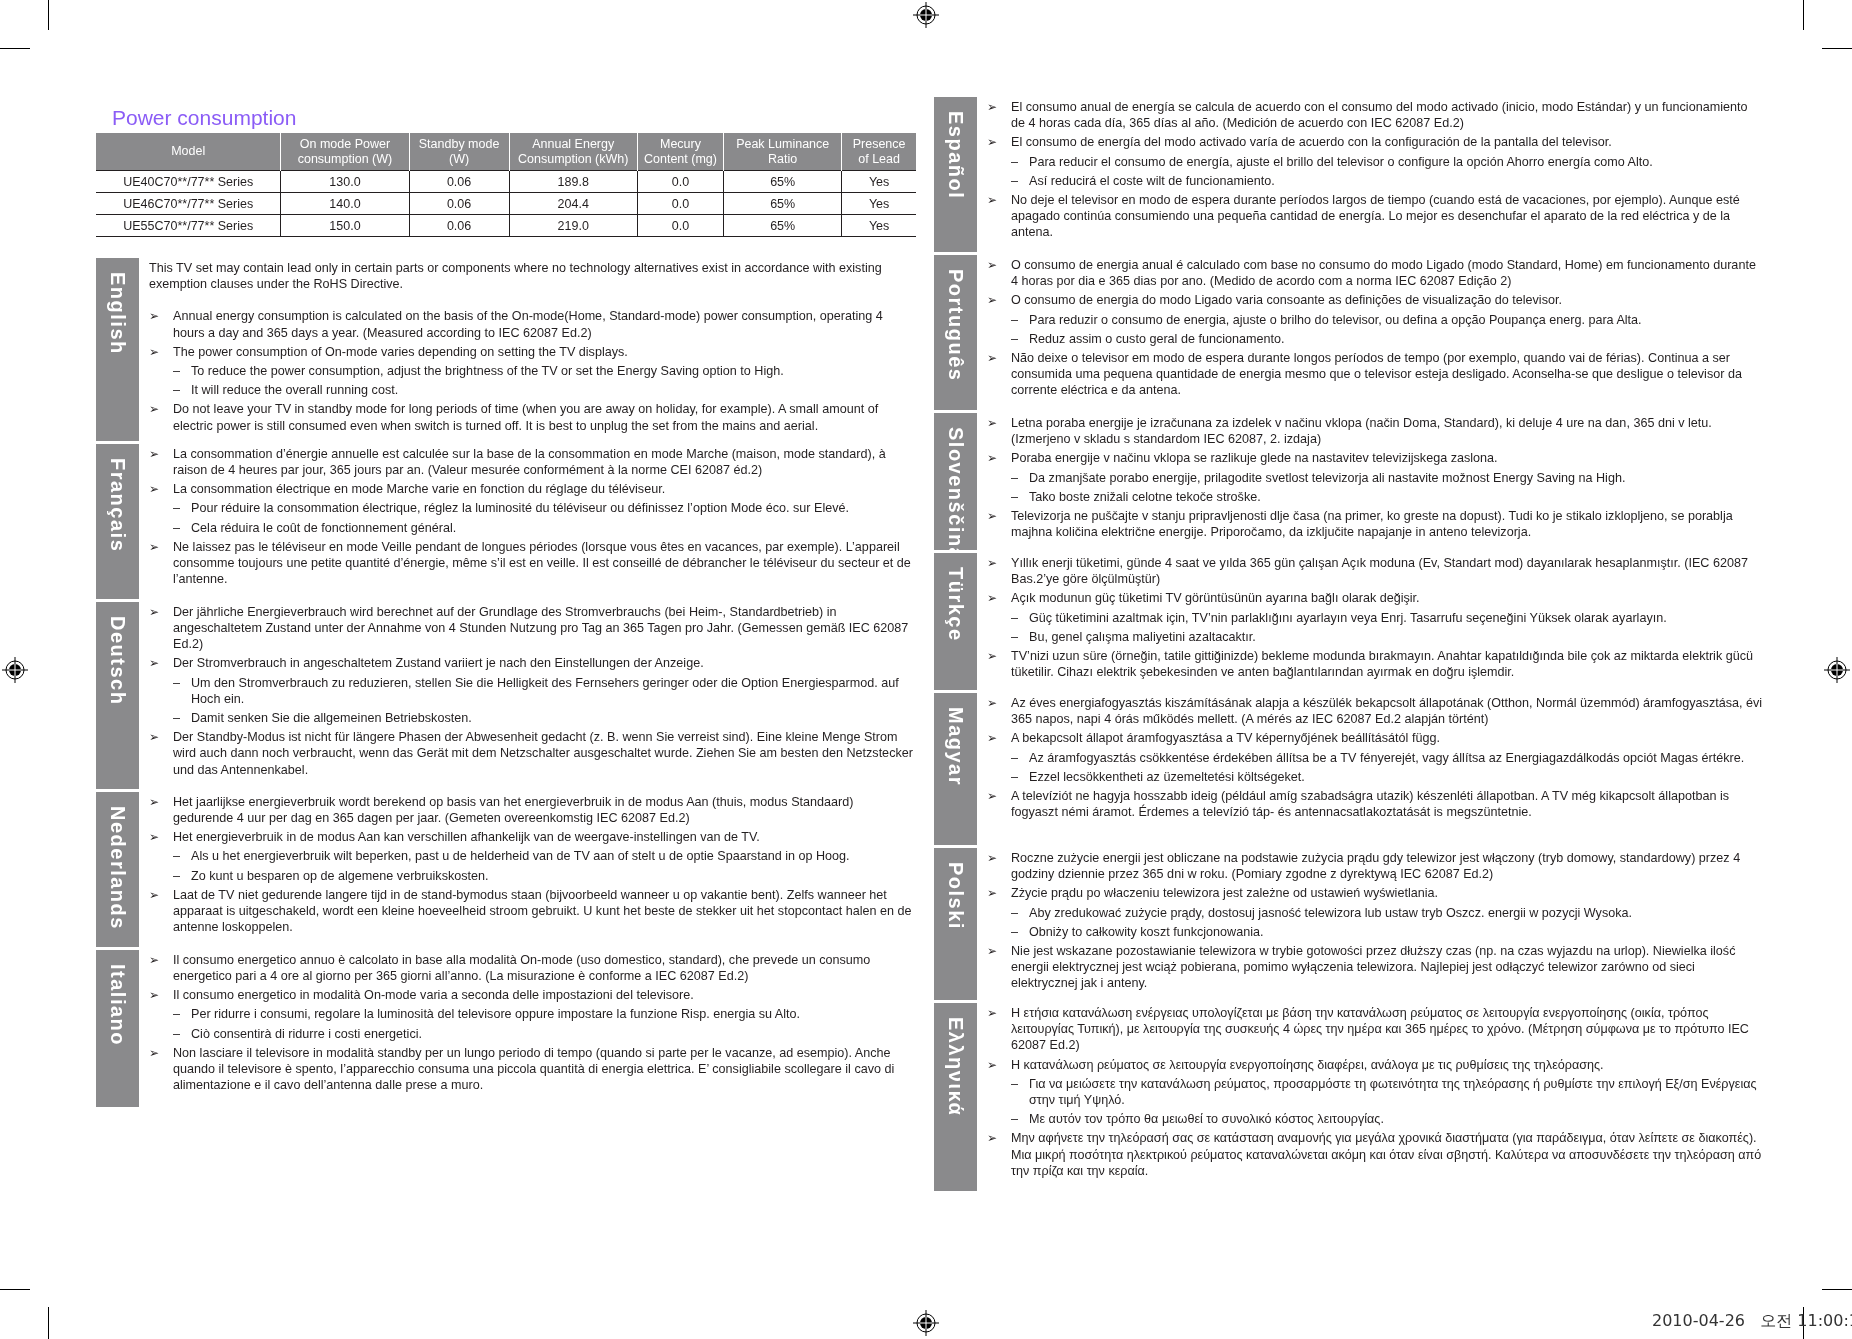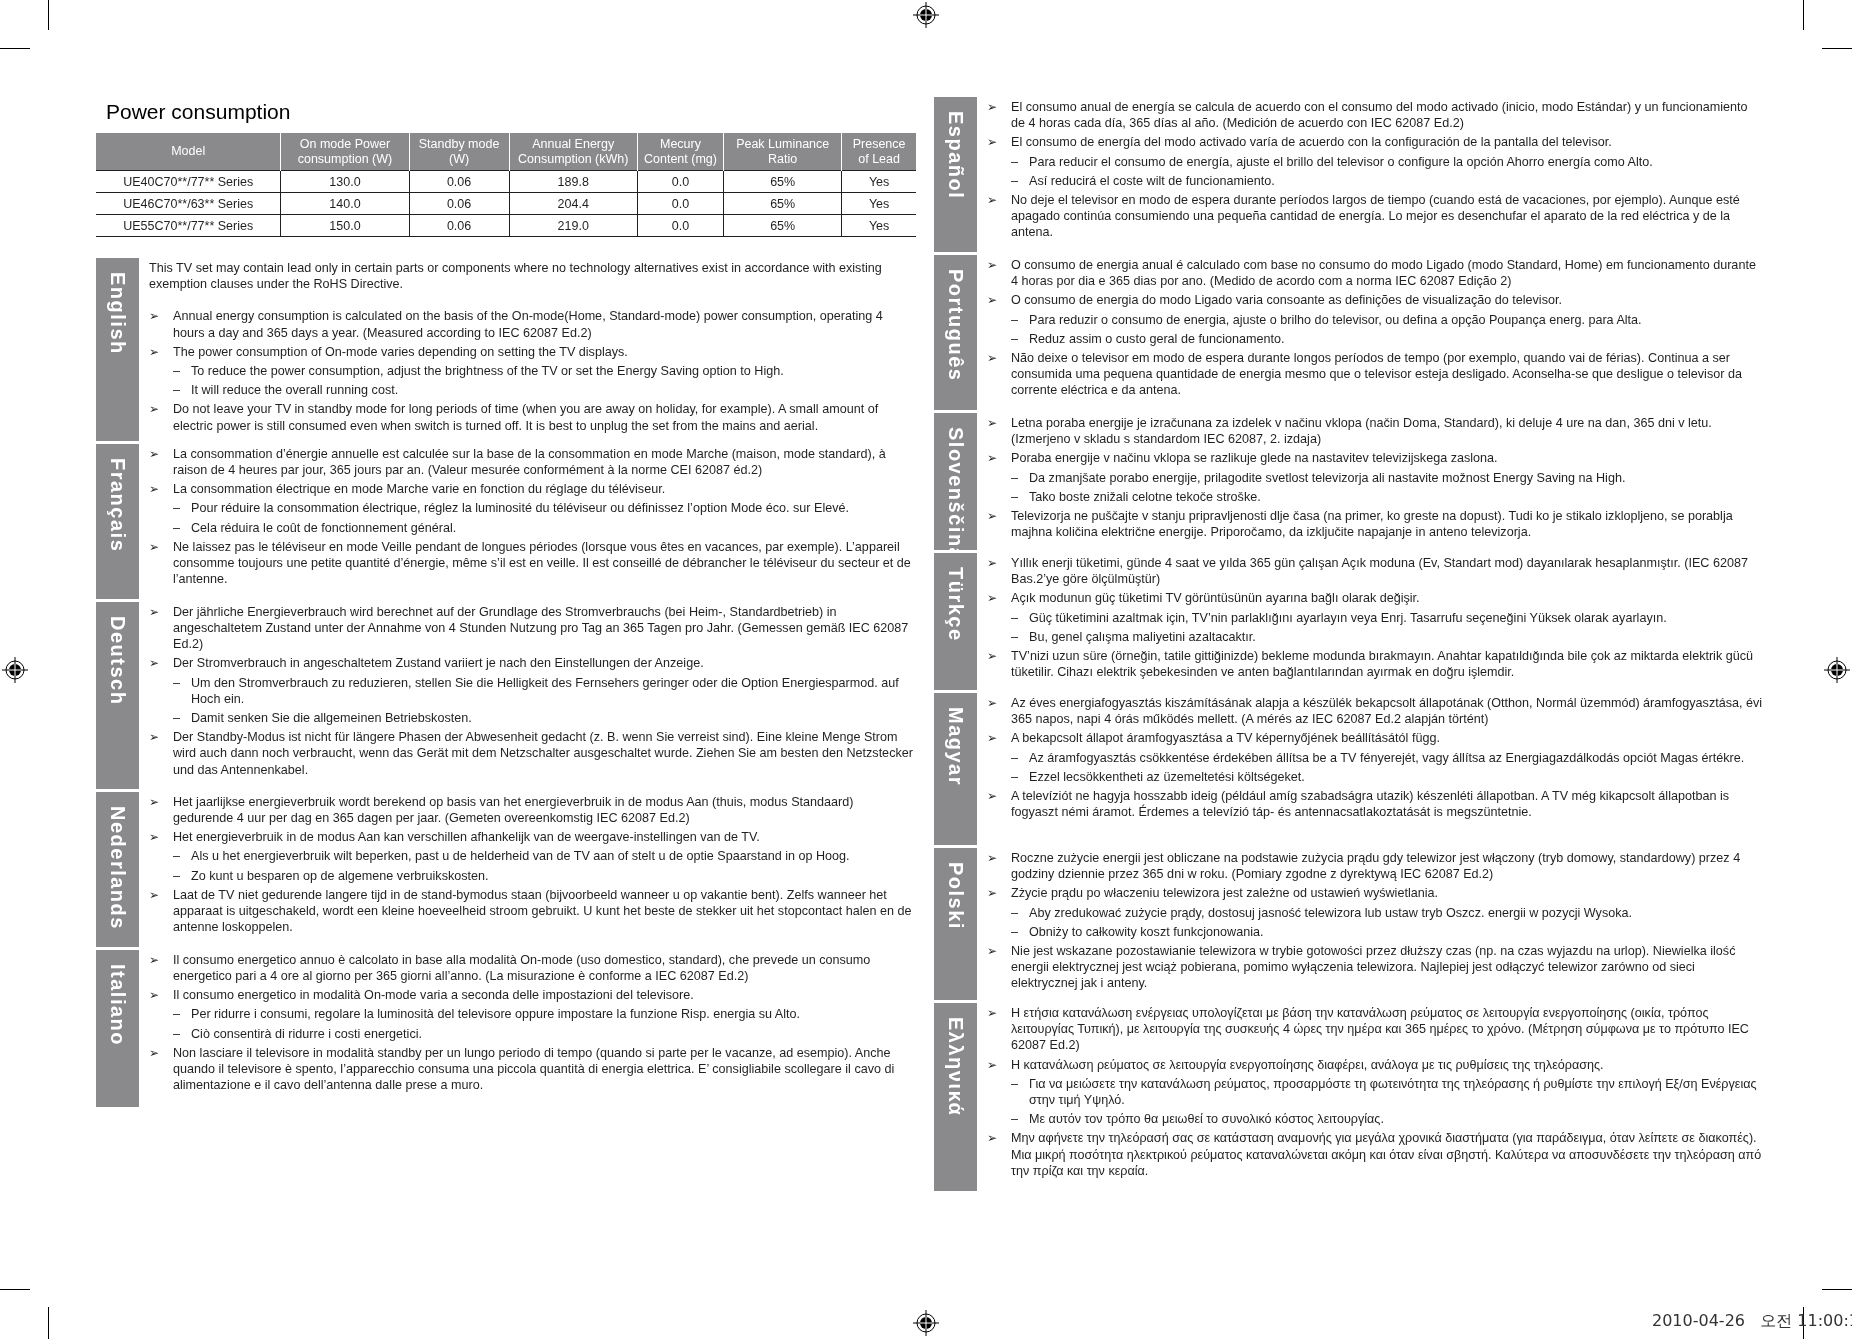--- a/index.html
+++ b/index.html
@@ -1,20 +1,20 @@
 <!DOCTYPE html>
 <html><head>
 <meta charset="utf-8">
 <style>
   html, body { margin:0; padding:0; background:#ffffff; }
   body { width:1852px; height:1339px; position:relative; overflow:hidden;
          font-family:"Liberation Sans", sans-serif; color:#231f20; }
   .crop { position:absolute; background:#000; }
   .reg { position:absolute; width:26px; height:26px; }
-  .page-title { position:absolute; left:96px; top:90px; font-size:21px; color:#000000; margin:10px; font-weight:normal; }
+  .page-title { position:absolute; left:96px; top:90px; font-size:21px; color:#8b5cf6; margin:16px; font-weight:normal; }
   table.spec { position:absolute; left:96px; top:133px; width:820px; border-collapse:collapse; font-size:12.5px; }
   table.spec th { background:#8a8a8c; color:#fff; font-weight:normal; padding:2px 3px; line-height:15px;
                   border-left:1.5px solid #fff; text-align:center; height:33px; vertical-align:middle; }
   table.spec th:first-child { border-left:none; }
   table.spec td { text-align:center; padding:0 3px; height:21px; border-top:1.5px solid #231f20;
                   border-left:1.5px solid #231f20; }
   table.spec td:first-child { border-left:none;margin-top:12px; }
   table.spec tr:last-child td { border-bottom:1.5px solid #231f20; }
   .col { position:absolute; }
   .col-left { left:96px; top:258px; width:820px; }
@@ -97,21 +97,21 @@
     <tr>
       <td>UE40C70**/77** Series</td>
       <td>130.0</td>
       <td>0.06</td>
       <td>189.8</td>
       <td>0.0</td>
       <td>65%</td>
       <td>Yes</td>
     </tr>
     <tr>
-      <td>UE46C70**/63** Series</td>
+      <td>UE46C70**/77** Series</td>
       <td>140.0</td>
       <td>0.06</td>
       <td>204.4</td>
       <td>0.0</td>
       <td>65%</td>
       <td>Yes</td>
     </tr>
     <tr>
       <td>UE55C70**/77** Series</td>
       <td>150.0</td>

